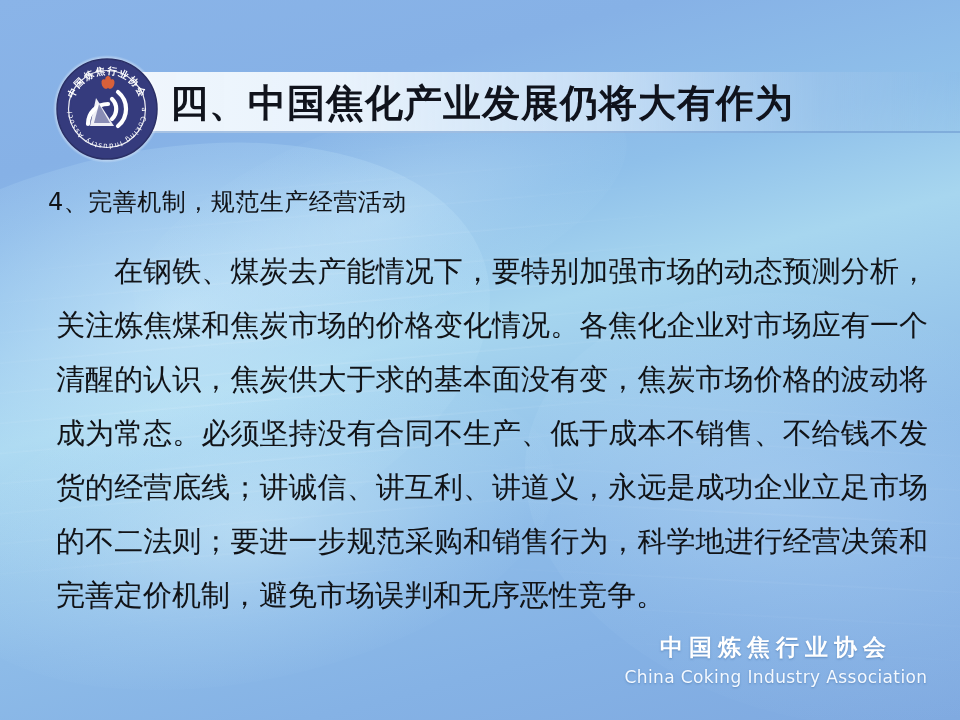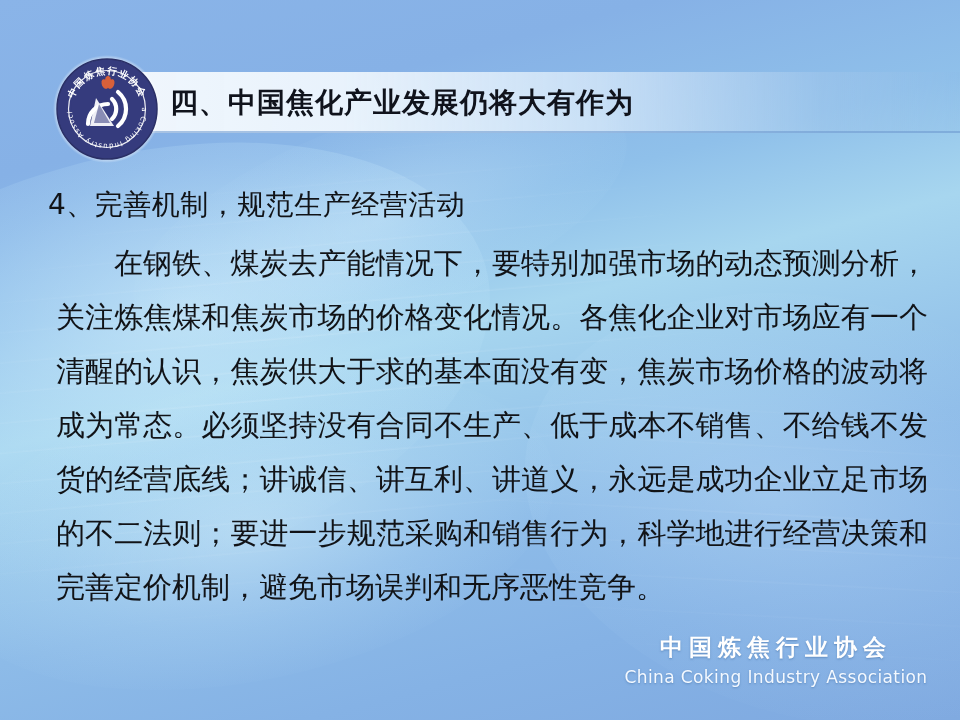--- a/index.html
+++ b/index.html
@@ -118,21 +118,21 @@
     border-bottom: 2px solid rgba(108,152,205,0.55);
     box-sizing: border-box;
   }
   .title-text {
     position: absolute;
     left: 170px;
     top: 74px;
     width: 740px;
     height: 58px;
     line-height: 58px;
-    font-size: 28px;
+    font-size: 38px;
     font-family: "DejaVu Serif", "Liberation Serif", serif;
     font-weight: 700;
     color: #10131c;
     letter-spacing: 1px;
     white-space: nowrap;
   }
 
   .logo {
     position: absolute;
     left: 52px;
@@ -143,24 +143,24 @@
   .logo svg { display: block; width: 110px; height: 110px; }
 
   
   .body-block {
     position: absolute;
     left: 48px;
     top: 186px;
     width: 880px;
   }
   .lead-line {
-    font-size: 28px;
+    font-size: 24px;
     color: #111317;
     letter-spacing: .5px;
-    margin-bottom: 12px;
+    margin-bottom: 26px;
     white-space: nowrap;
   }
   .para {
     font-size: 29px;
     line-height: 54px;
     color: #111317;
     text-align: justify;
     text-align-last: left;
     text-justify: inter-character;
     text-indent: 2em;

